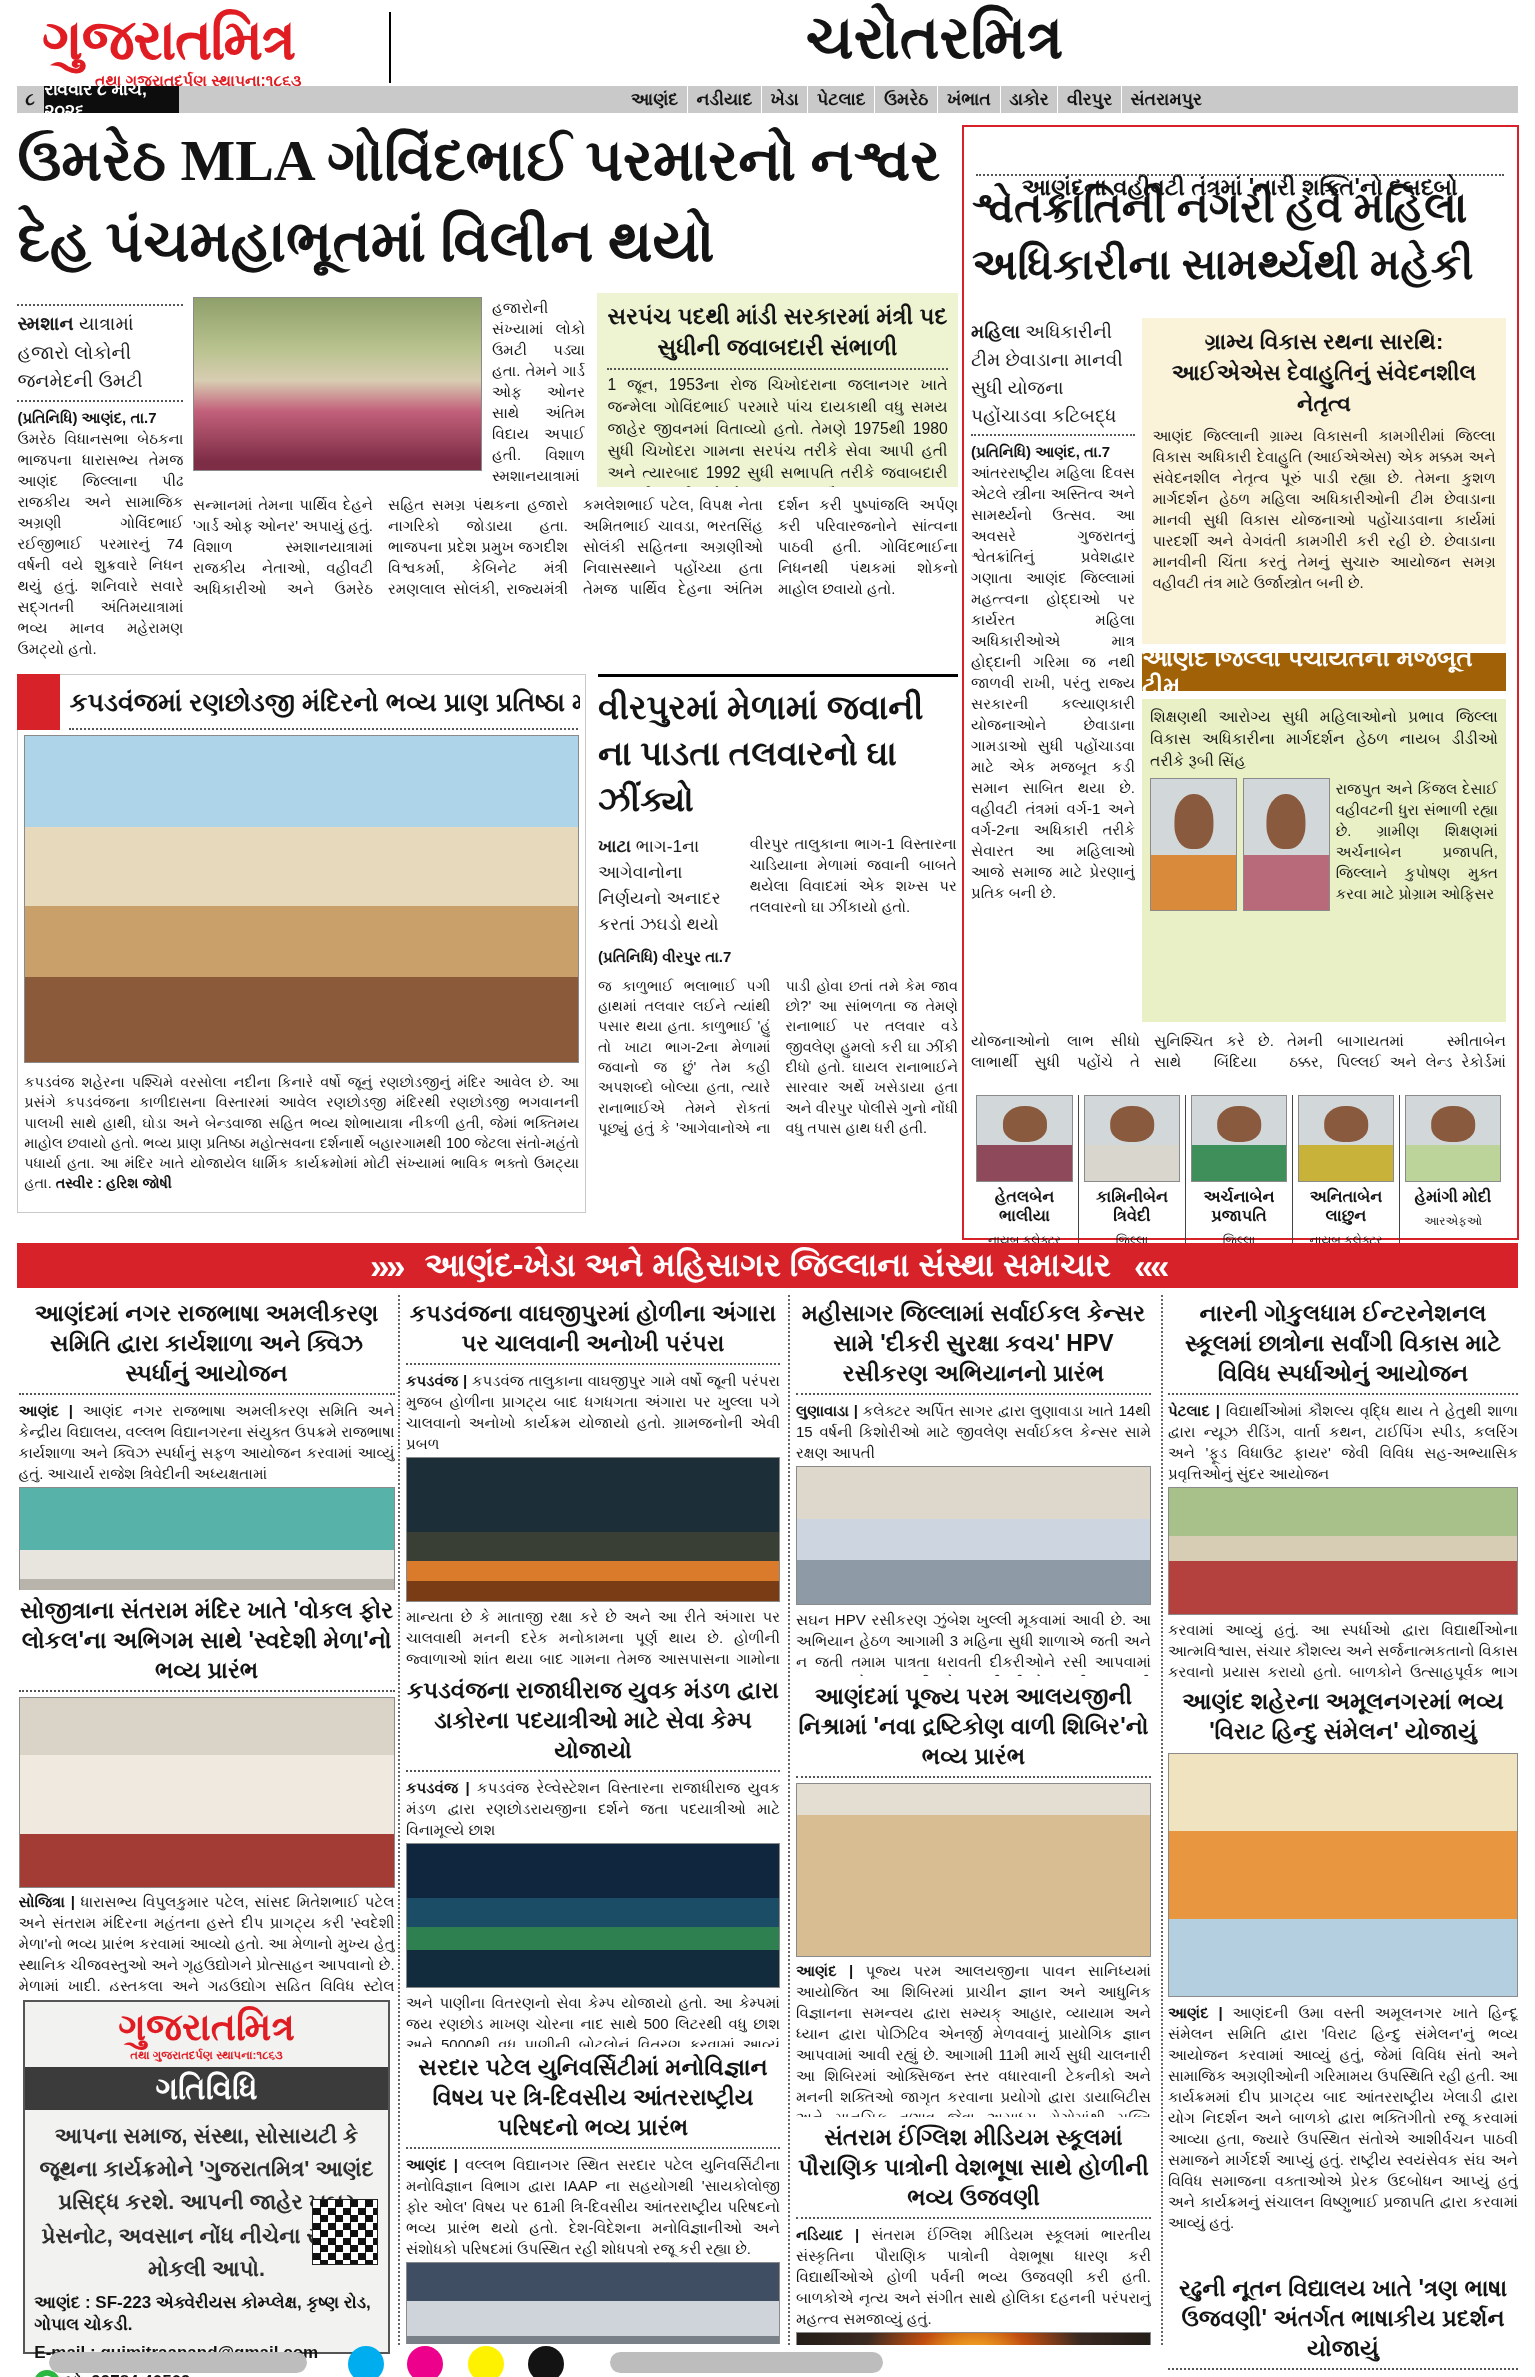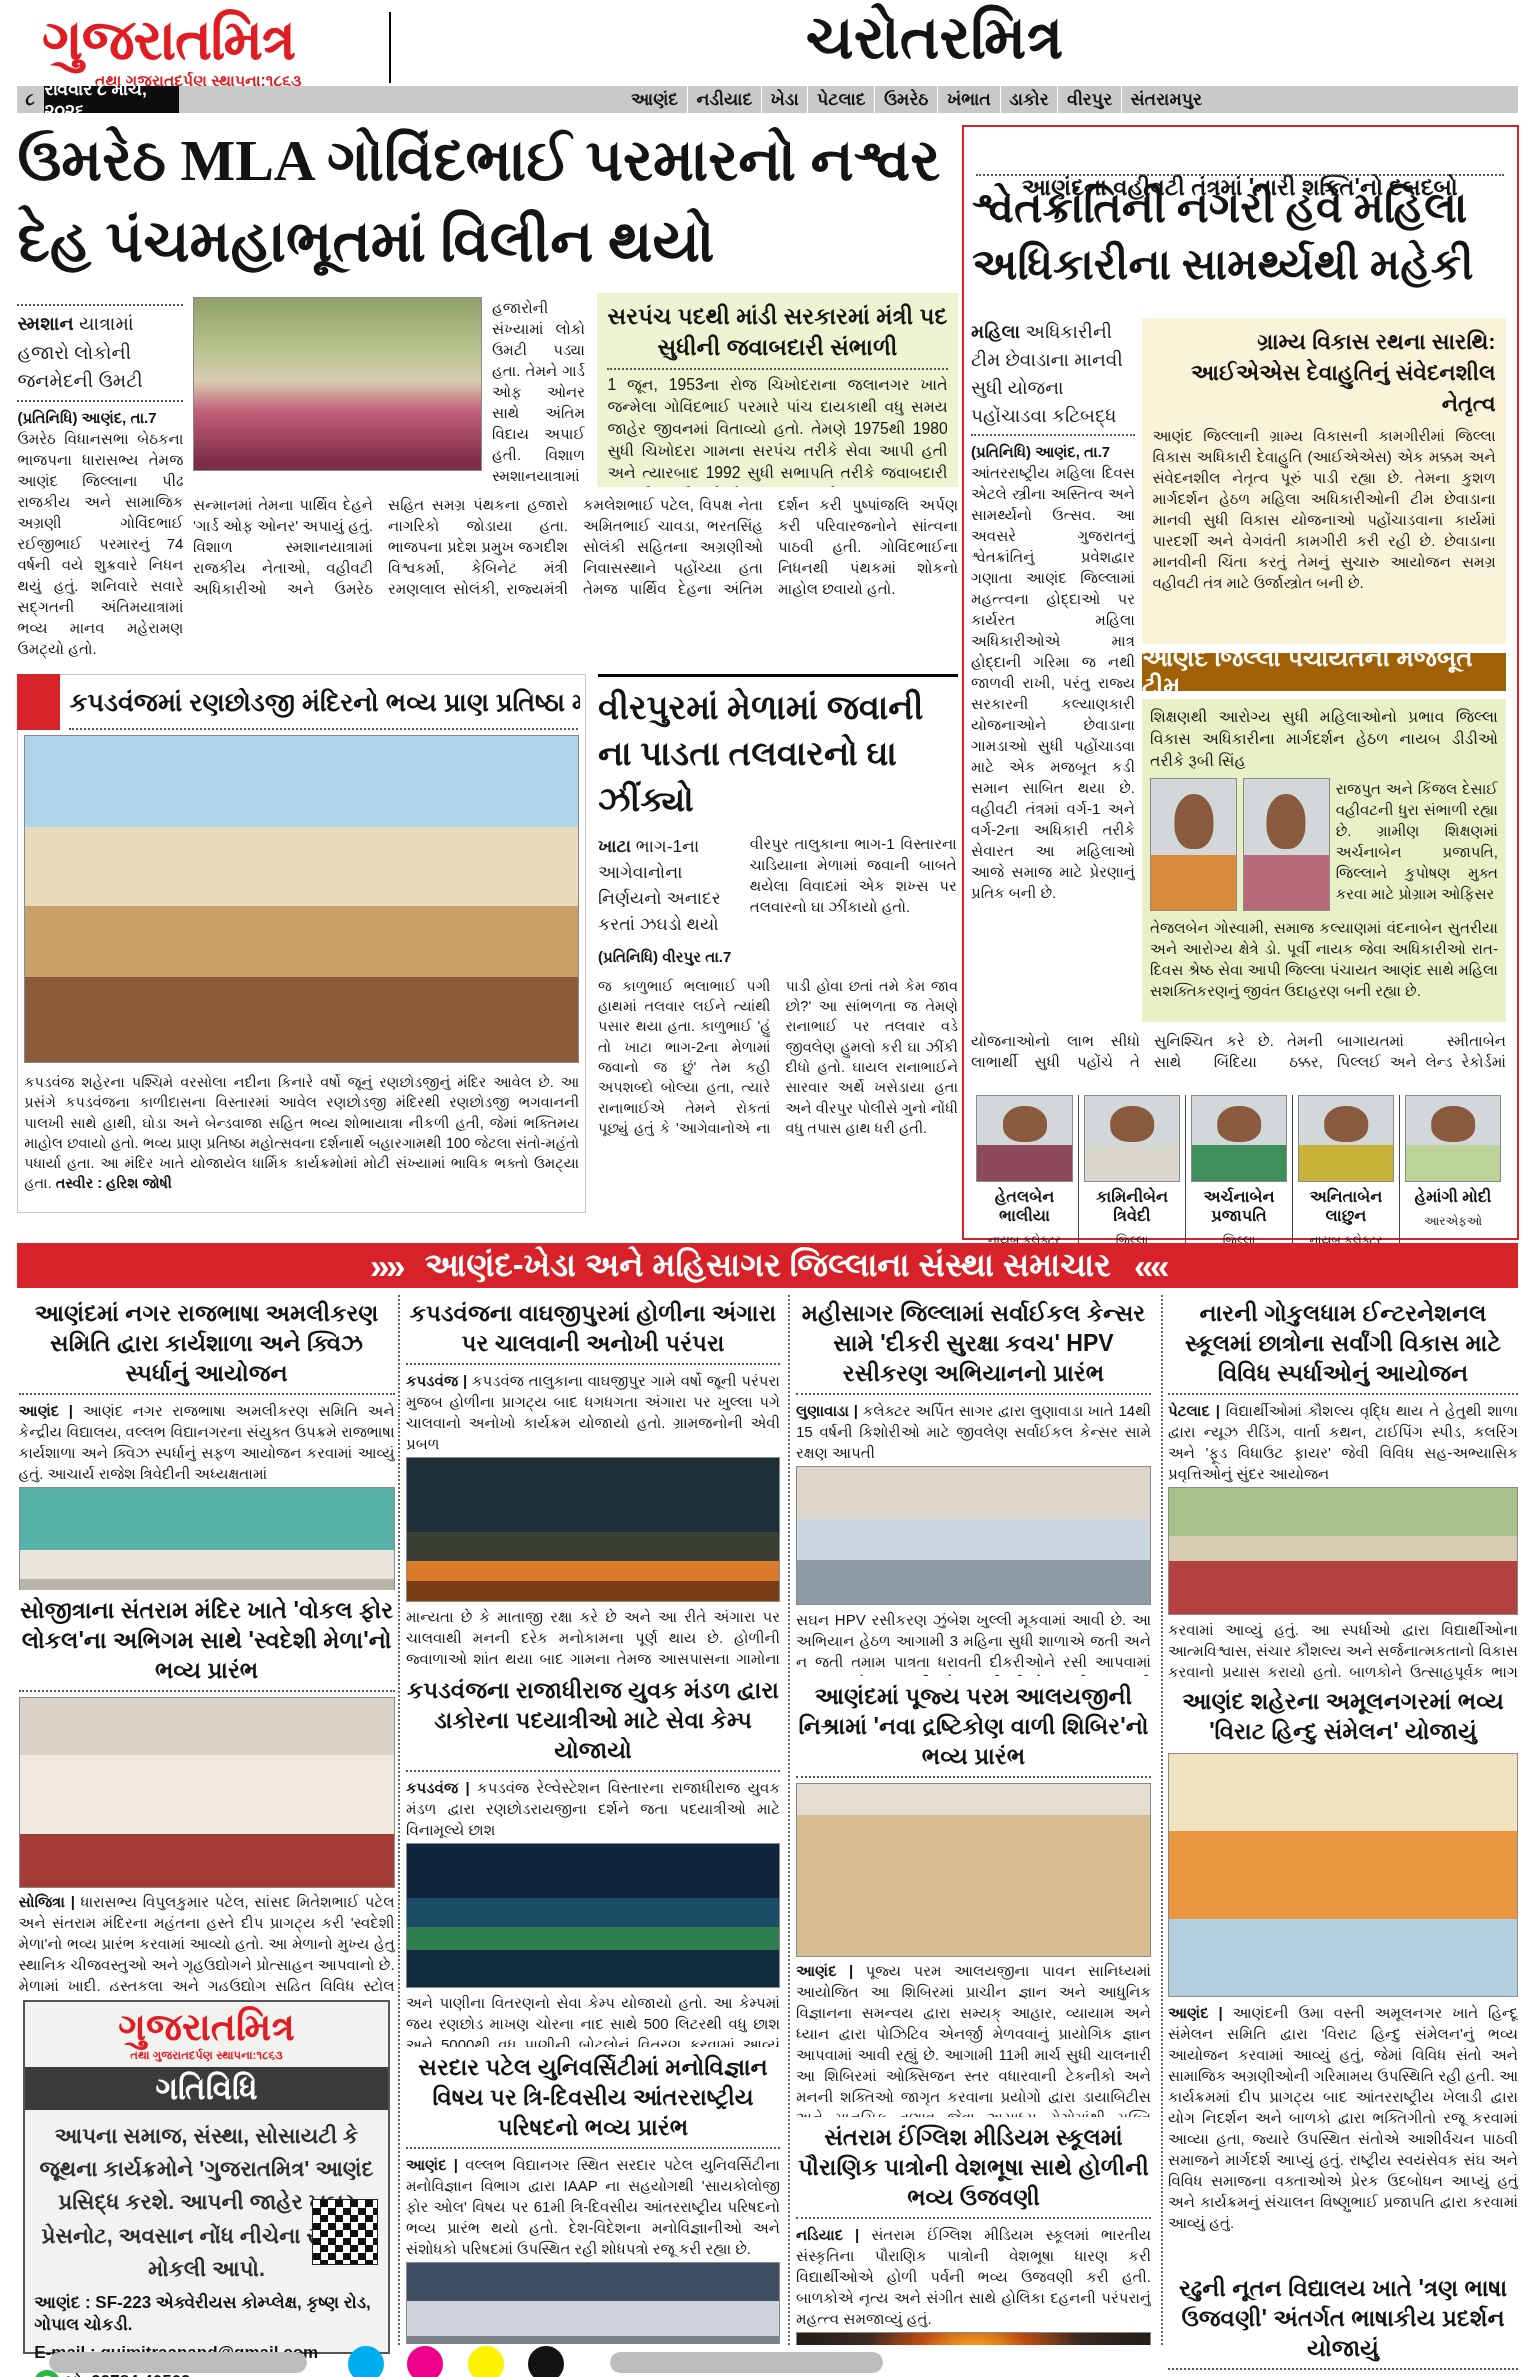--- a/index.html
+++ b/index.html
@@ -28,21 +28,21 @@
   .deck b{font-weight:bold;}
   .dl{font-weight:bold;}
   .bodytxt{font-size:15px;line-height:1.4;text-align:justify;margin:0;}
   .cols4{column-count:4;column-gap:15px;}
   .cols2{column-count:2;column-gap:15px;}
   .cols3{column-count:3;column-gap:14px;}
   
   .greenbox{background:#eef3d2;padding:8.1px 10.4px;box-sizing:border-box;}
   .gb-title{font-size:23px;font-weight:bold;text-align:center;line-height:1.35;margin:0;}
   .creambox{background:#fbf2da;padding:9.3px 10.4px;box-sizing:border-box;}
-  .cb-title{font-size:22px;font-weight:bold;text-align:right;line-height:1.4;margin:0 0 5.8px 0;}
+  .cb-title{font-size:22px;font-weight:bold;text-align:center;line-height:1.4;margin:0 0 5.8px 0;}
   .redband{background:#a16207;color:#fff;display:flex;align-items:center;justify-content:center;font-size:24.4px;font-weight:bold;}
   .ltgreen{background:#e9f0c6;padding:7px 8.1px;box-sizing:border-box;}
   .kapbox{border:1.2px solid #c9c9c9;box-sizing:border-box;background:#fff;}
   .redtab{position:absolute;left:-1.2px;top:-1.2px;width:43px;height:56px;background:#d8222a;}
   .kap-h{font-size:25.5px;font-weight:bold;white-space:nowrap;margin:0;}
   .vir-h{font-size:34px;font-weight:bold;line-height:1.35;margin:0;}
   .womenbox{border:2.9px solid #d8222a;box-sizing:border-box;background:#fff;}
   .kicker{font-size:23px;font-weight:bold;text-align:center;margin:0;}
   .wom-h{font-size:43px;font-weight:bold;line-height:1.32;margin:0;}
   
@@ -183,21 +183,20 @@
 
     <div class="redband" style="position:absolute;left:178px;top:526px;width:364px;height:38px;">આણંદ જિલ્લા પંચાયતની મજબૂત ટીમ</div>
 
     <div class="ltgreen clip" style="position:absolute;left:178px;top:572px;width:364px;height:323px;">
       <p class="bodytxt" style="font-size:15.7px;">શિક્ષણથી આરોગ્ય સુધી મહિલાઓનો પ્રભાવ જિલ્લા વિકાસ અધિકારીના માર્ગદર્શન હેઠળ નાયબ ડીડીઓ તરીકે રૂબી સિંહ</p>
       <div style="display:flex;gap:5.8px;margin-top:5.8px;">
         <div class="pt" style="--dress:#d98a3a;width:87px;height:133px;"></div>
         <div class="pt" style="--dress:#b96a7a;width:87px;height:133px;"></div>
         <p class="bodytxt" style="flex:1;margin:0;">રાજપુત અને કિંજલ દેસાઈ વહીવટની ધુરા સંભાળી રહ્યા છે. ગ્રામીણ શિક્ષણમાં અર્ચનાબેન પ્રજાપતિ, જિલ્લાને કુપોષણ મુક્ત કરવા માટે પ્રોગ્રામ ઓફિસર</p>
       </div>
-      <p class="bodytxt" style="margin-top:5.8px;">તેજલબેન ગોસ્વામી, સમાજ કલ્યાણમાં વંદનાબેન સુતરીયા અને આરોગ્ય ક્ષેત્રે ડો. પૂર્વી નાયક જેવા અધિકારીઓ રાત-દિવસ શ્રેષ્ઠ સેવા આપી જિલ્લા પંચાયત આણંદ સાથે મહિલા સશક્તિકરણનું જીવંત ઉદાહરણ બની રહ્યા છે.</p>
     </div>
 
     <p class="bodytxt cols3 clip" style="position:absolute;left:7px;top:903px;width:535px;height:58px;">યોજનાઓનો લાભ સીધો લાભાર્થી સુધી પહોંચે તે સુનિશ્ચિત કરે છે. તેમની સાથે બિંદિયા ઠક્કર, બાગાયતમાં સ્મીતાબેન પિલ્લઈ અને લેન્ડ રેકોર્ડમાં અન્ય મહિલા અધિકારીઓએ પણ પોતાની કુશળતા પુરવાર કરી છે.</p>
 
     <div style="position:absolute;left:7px;top:968px;width:535px;display:flex;">
       <figure class="pcell" style="width:107px;">
         <div class="pt" style="--dress:#8e4a5a;width:100%;height:87px;"></div>
         <figcaption>
           <div class="pname">હેતલબેન ભાલીયા</div>
           <div class="prole">નાયબ કલેક્ટર</div>

